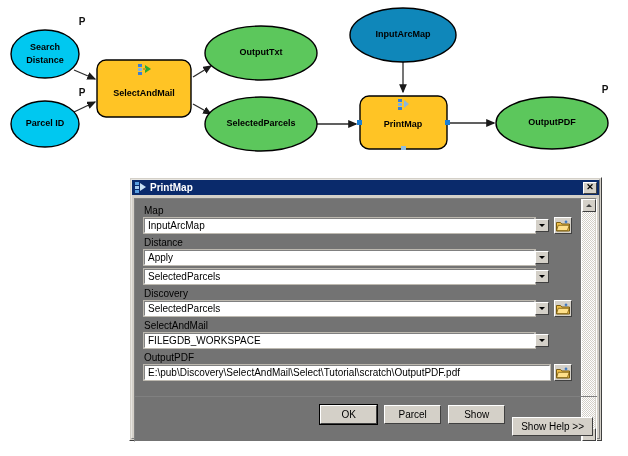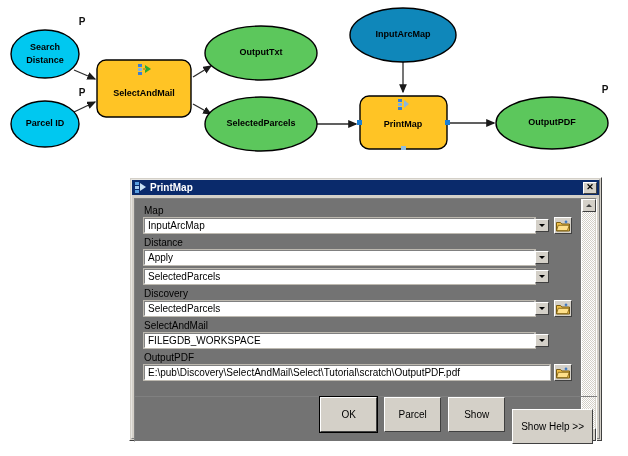--- a/index.html
+++ b/index.html
@@ -148,21 +148,21 @@
   }
 
   #dialog-buttonbar{
     position:absolute;left:4px;right:4px;top:218px;height:36px;
     border-top:1px solid #808080;
     box-sizing:border-box;
     display:flex;align-items:center;justify-content:flex-end;
     padding-right:4px;gap:7px;
   }
   .dlg-button{
-    height:35px;min-width:57px;padding:0 8px;
+    height:19px;min-width:57px;padding:0 8px;
     background:#d4d0c8;
     border-top:1px solid #ffffff;border-left:1px solid #ffffff;
     border-right:1px solid #404040;border-bottom:1px solid #404040;
     box-sizing:border-box;
     display:flex;align-items:center;justify-content:center;
     font-size:10px;color:#000000;cursor:pointer;white-space:nowrap;
     font-family:"Liberation Sans", sans-serif;
   }
   .dlg-button.default-btn{outline:1px solid #000000;outline-offset:0px;}
   #btn-show-help{min-width:72px;margin-top:23px;}

